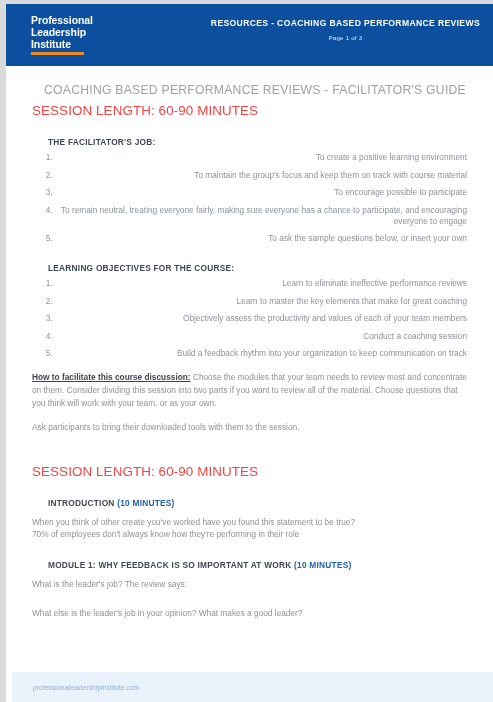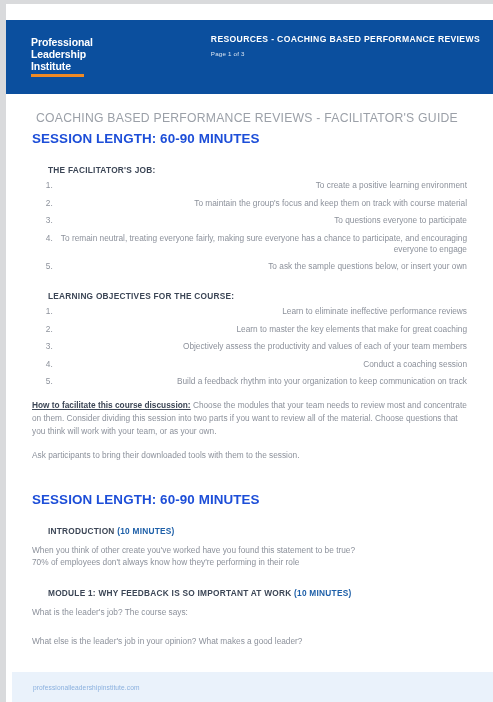--- a/index.html
+++ b/index.html
@@ -18,25 +18,24 @@
     background: #ffffff;
     overflow: hidden;
     box-sizing: border-box;
     border-left: 6px solid #d9dadc;
     border-top: 4px solid #d9dadc;
   }
 
   
   .header {
     background: #0b4f9e;
-    height: 74px;
+    height: 62px;
     display: flex;
     align-items: center;
     position: relative;
-    margin-top: 16px;
   }
   .logo {
     margin-left: 25px;
     line-height: 1.12;
   }
   .logo-line {
     color: #ffffff;
     font-size: 10.5px;
     font-weight: bold;
     letter-spacing: -0.1px;
@@ -45,21 +44,21 @@
   .logo-rule {
     width: 53px;
     height: 2.5px;
     background: #f08a24;
     margin-top: 2px;
   }
   .header-right {
     position: absolute;
     right: 13px;
     top: 14px;
-    text-align: left;
+    text-align: center;
   }
   .header-title {
     color: #ffffff;
     font-size: 8.6px;
     font-weight: bold;
     letter-spacing: 0.35px;
   }
   .header-page {
     color: #dbe6f3;
     font-size: 6.2px;
@@ -69,26 +68,26 @@
 
   
   .content {
     padding: 17px 26px 0 26px;
   }
   .doc-title {
     color: #9ba0a8;
     font-size: 12.2px;
     letter-spacing: 0.25px;
     font-weight: normal;
-    margin: 0 0 6px 4px;
+    margin: 0 0 6px 12px;
   }
   .session-head {
-    color: #1d4ed8;
+    color: #ef4444;
     font-size: 13.4px;
-    font-weight: bold;
+    font-weight: normal;
     letter-spacing: 0.1px;
     margin: 0;
   }
   .session-head.second {
     margin-top: 30px;
     margin-bottom: 0;
   }
   .sub-head {
     color: #3c4656;
     font-size: 8.3px;
@@ -183,21 +182,21 @@
 
   <div class="content">
 
     <h1 class="doc-title">COACHING BASED PERFORMANCE REVIEWS - FACILITATOR'S GUIDE</h1>
     <h2 class="session-head">SESSION LENGTH: 60-90 MINUTES</h2>
 
     <h3 class="sub-head">THE FACILITATOR'S JOB:</h3>
     <ol class="num-list">
       <li>To create a positive learning environment</li>
       <li>To maintain the group's focus and keep them on track with course material</li>
-      <li>To questions everyone to participate</li>
+      <li>To encourage possible to participate</li>
       <li>To remain neutral, treating everyone fairly, making sure everyone has a chance to participate, and encouraging everyone to engage</li>
       <li>To ask the sample questions below, or insert your own</li>
     </ol>
 
     <h3 class="sub-head">LEARNING OBJECTIVES FOR THE COURSE:</h3>
     <ol class="num-list">
       <li>Learn to eliminate ineffective performance reviews</li>
       <li>Learn to master the key elements that make for great coaching</li>
       <li>Objectively assess the productivity and values of each of your team members</li>
       <li>Conduct a coaching session</li>
@@ -210,21 +209,21 @@
 
     <h2 class="session-head second">SESSION LENGTH: 60-90 MINUTES</h2>
 
     <h3 class="sub-head"><span>INTRODUCTION</span>
       <span class="mins">(10 MINUTES)</span></h3>
     <p class="body-text tight">When you think of other create you've worked have you found this statement to be true?</p>
     <p class="body-text" style="margin-top:0">70% of employees don't always know how they're performing in their role</p>
 
     <h3 class="sub-head"><span>MODULE 1: WHY FEEDBACK IS SO IMPORTANT AT WORK</span>
       <span class="mins">(10 MINUTES)</span></h3>
-    <p class="body-text tight">What is the leader's job? The course says:</p>
+    <p class="body-text tight">What is the leader's job? The review says:</p>
     <p class="body-text" style="margin-top:16px">What else is the leader's job in your opinion? What makes a good leader?</p>
 
   </div>
 
   <div class="footer">
     <a class="footer-link" href="#">professionalleadershipinstitute.com</a>
   </div>
 
 </div>
 

